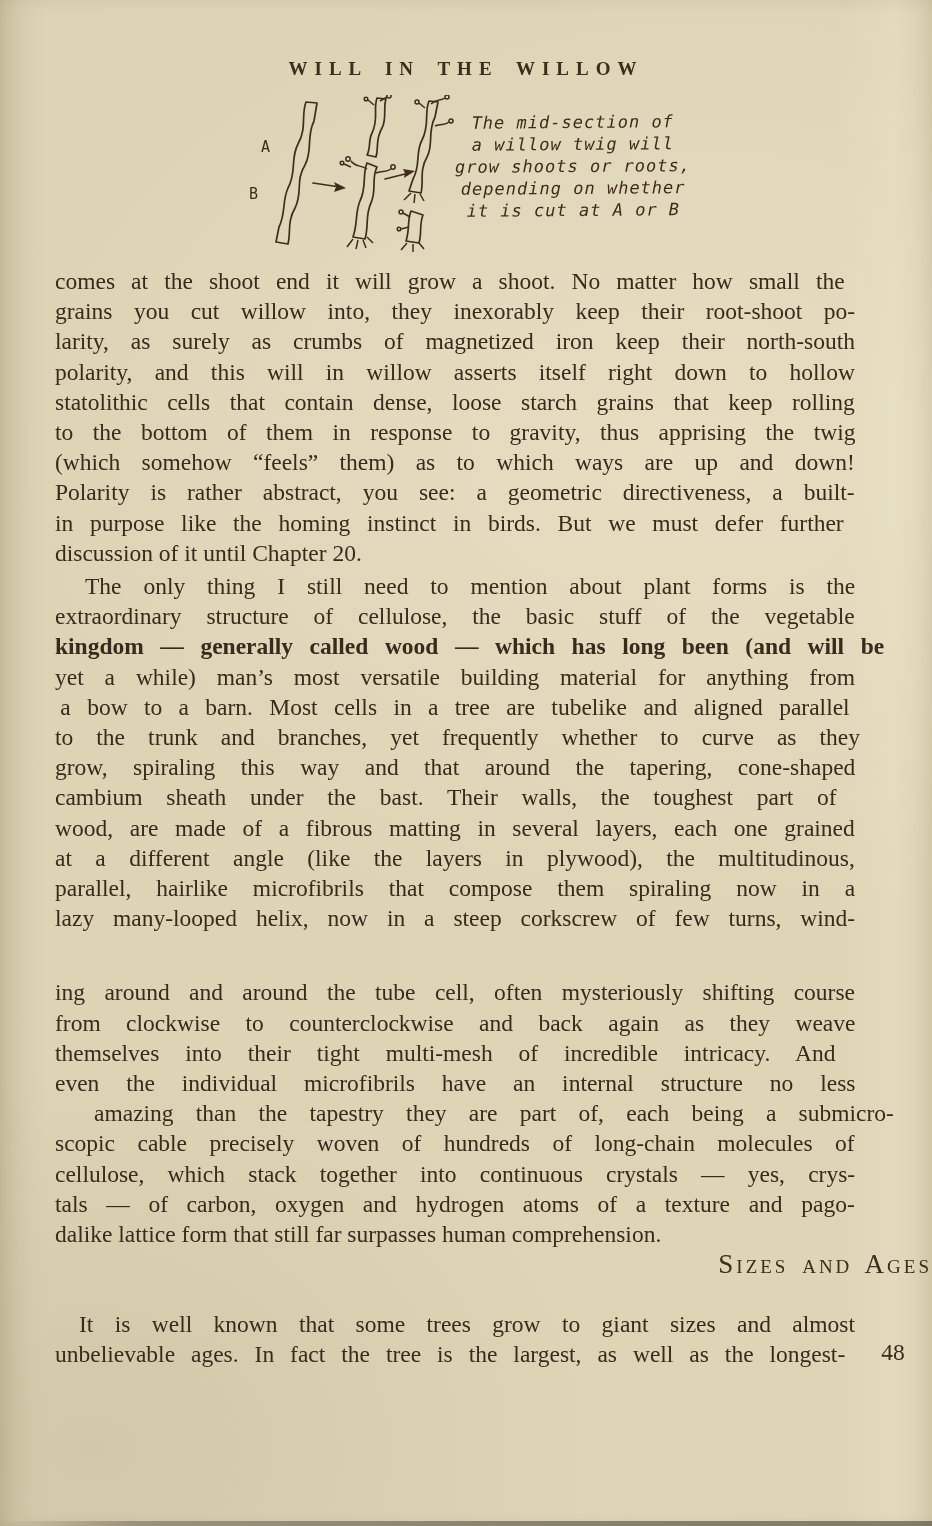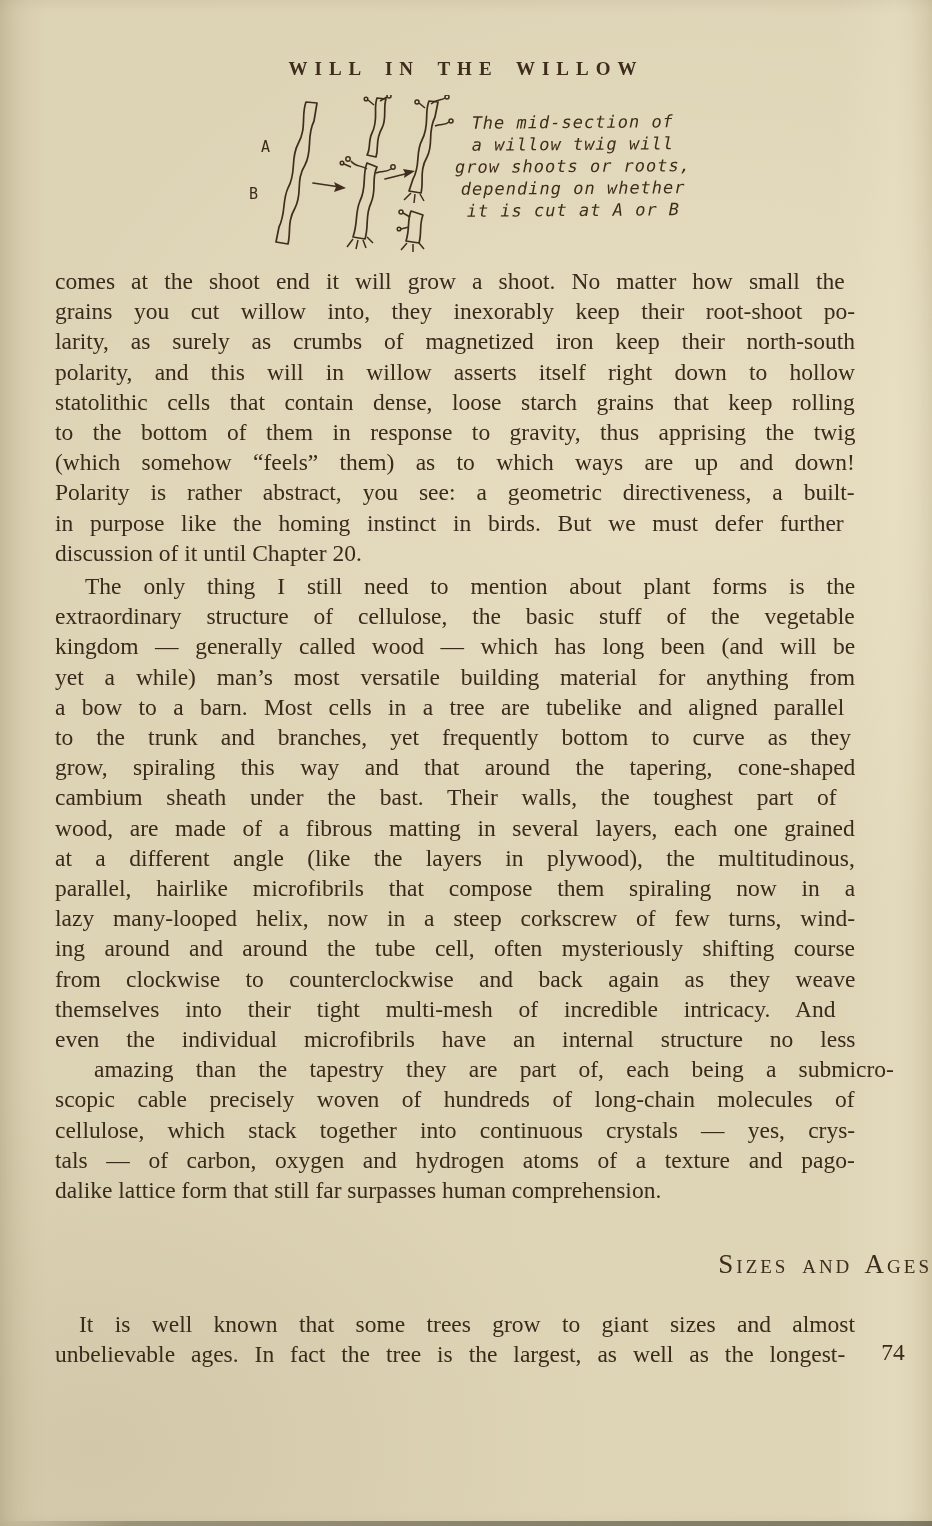--- a/index.html
+++ b/index.html
@@ -141,44 +141,44 @@
       <div class="jline" style="word-spacing: 13.5833px;">to the bottom of them in response to gravity, thus apprising the twig</div>
       <div class="jline" style="word-spacing: 15.4545px;">(which somehow “feels” them) as to which ways are up and down!</div>
       <div class="jline" style="word-spacing: 15.1px;">Polarity is rather abstract, you see: a geometric directiveness, a built-</div>
       <div class="jline" style="word-spacing: 10.8462px;">in purpose like the homing instinct in birds.  But we must defer further</div>
       <div class="jline">discussion of it until Chapter 20.</div>
     </div>
 
   <div class="para p2">
       <div class="jline" style="text-indent: 30px; word-spacing: 16px;">The only thing I still need to mention about plant forms is the</div>
       <div class="jline" style="word-spacing: 19px;">extraordinary structure of cellulose, the basic stuff of the vegetable</div>
-      <div class="jline" style="word-spacing: 10.6667px;">kingdom — generally called wood — which has long been (and will be</div>
+      <div class="jline" style="word-spacing: 10.6667px; font-weight: bold;">kingdom — generally called wood — which has long been (and will be</div>
       <div class="jline" style="word-spacing: 15px;">yet a while) man’s most versatile building material for anything from</div>
-      <div class="jline" style="word-spacing: 10.4667px;">a bow to a barn.  Most cells in a tree are tubelike and aligned parallel</div>
-      <div class="jline" style="word-spacing: 17.1818px;">to the trunk and branches, yet frequently bottom to curve as they</div>
+      <div class="jline" style="word-spacing: 10.4667px; text-align: center;">a bow to a barn.  Most cells in a tree are tubelike and aligned parallel</div>
+      <div class="jline" style="word-spacing: 17.1818px;">to the trunk and branches, yet frequently whether to curve as they</div>
       <div class="jline" style="word-spacing: 19.5556px;">grow, spiraling this way and that around the tapering, cone-shaped</div>
       <div class="jline" style="word-spacing: 17.9091px;">cambium sheath under the bast.  Their walls, the toughest part of</div>
       <div class="jline" style="word-spacing: 10.75px;">wood, are made of a fibrous matting in several layers, each one grained</div>
       <div class="jline" style="word-spacing: 17.5px;">at a different angle (like the layers in plywood), the multitudinous,</div>
       <div class="jline" style="word-spacing: 19px;">parallel, hairlike microfibrils that compose them spiraling now in a</div>
       <div class="jline" style="word-spacing: 13px;">lazy many-looped helix, now in a steep corkscrew of few turns, wind-</div>
-      <div class="jline" style="word-spacing: 13.5px;">ing around and around the tube cell, often mysteriously shifting course</div>
+      <div class="jline" style="word-spacing: 13.5px; margin-top: 44px;">ing around and around the tube cell, often mysteriously shifting course</div>
       <div class="jline" style="word-spacing: 19.5556px;">from clockwise to counterclockwise and back again as they weave</div>
       <div class="jline" style="word-spacing: 20px;">themselves into their tight multi-mesh of incredible intricacy.  And</div>
       <div class="jline" style="word-spacing: 21px;">even the individual microfibrils have an internal structure no less</div>
       <div class="jline" style="word-spacing: 16.3636px; margin-left: 39px;">amazing than the tapestry they are part of, each being a submicro-</div>
       <div class="jline" style="word-spacing: 16.5556px;">scopic cable precisely woven of hundreds of long-chain molecules of</div>
       <div class="jline" style="word-spacing: 17.3333px;">cellulose, which stack together into continuous crystals — yes, crys-</div>
       <div class="jline" style="word-spacing: 12.75px;">tals — of carbon, oxygen and hydrogen atoms of a texture and pago-</div>
       <div class="jline">dalike lattice form that still far surpasses human comprehension.</div>
     </div>
 
   <div class="subhead">Sizes and Ages</div>
 
   <div class="para p3">
       <div class="jline" style="text-indent: 24px; word-spacing: 15.5px;">It is well known that some trees grow to giant sizes and almost</div>
       <div class="jline" style="word-spacing: 10.0714px;">unbelievable ages.  In fact the tree is the largest, as well as the longest-</div>
     </div>
 
-  <div class="folio">74</div>
+  <div class="folio">48</div>
 
   <div class="bottom-edge"></div>
 </div>
 
 </body></html>

